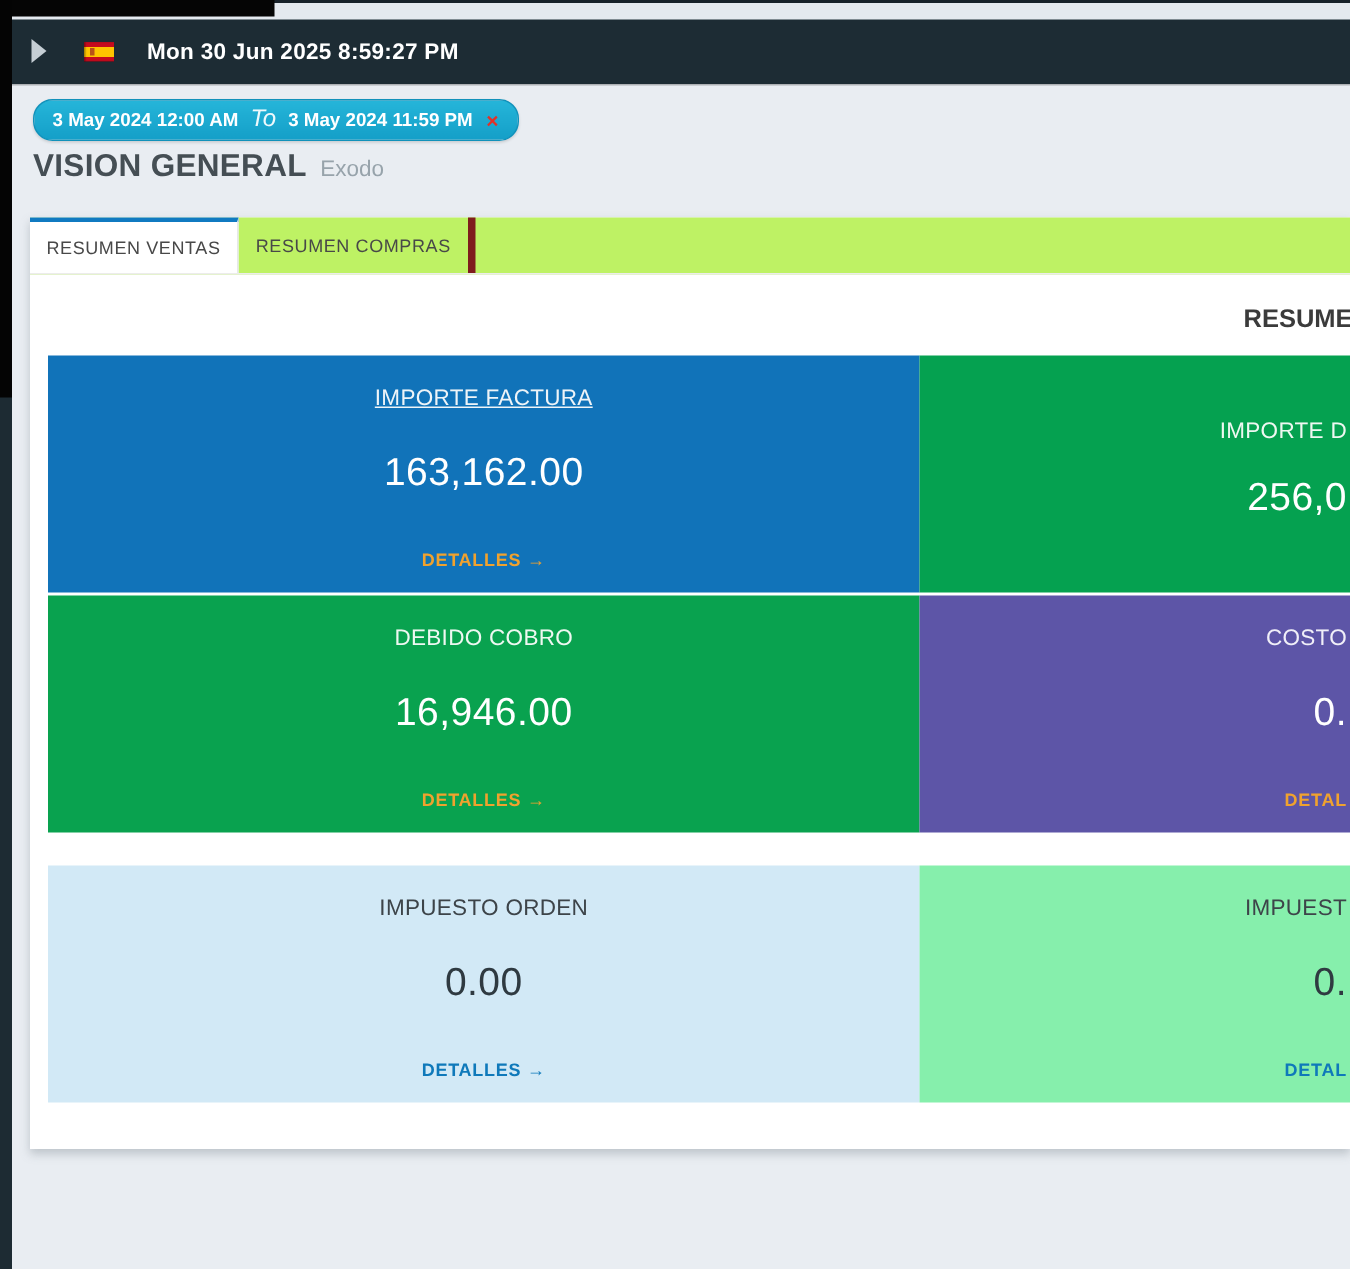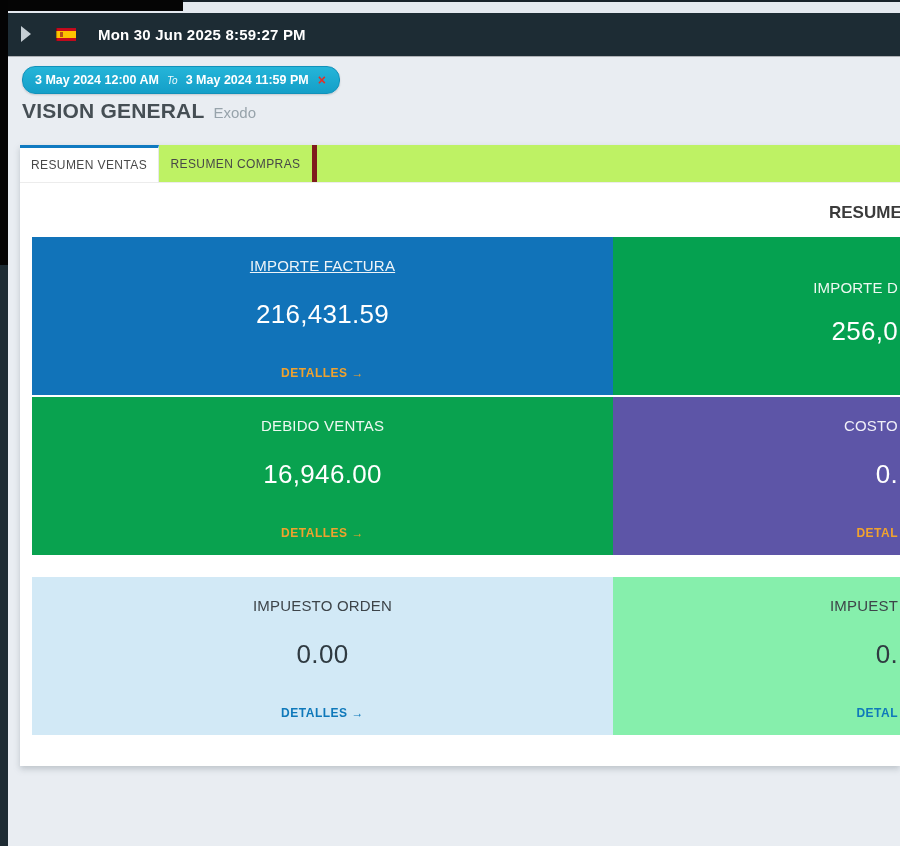--- a/index.html
+++ b/index.html
@@ -15,21 +15,21 @@
   
   .navbar{position:absolute;left:8px;top:11px;width:892px;height:44px;background:#1d2c34;display:flex;align-items:center;box-shadow:0 1px 0 rgba(0,0,0,.25);border-top:1px solid #2b3942;}
   .expand-tri{width:0;height:0;border-top:8px solid transparent;border-bottom:8px solid transparent;border-left:10px solid #c5ced4;margin-left:13px;cursor:pointer;}
   .flag{position:relative;width:20px;height:13px;margin-left:25px;background:linear-gradient(to bottom,#c60b1e 0 24%,#ffc400 24% 76%,#c60b1e 76% 100%);box-shadow:inset 1px 0 1px rgba(0,0,0,.35);cursor:pointer;}
   .flag:after{content:"";position:absolute;left:4px;top:4px;width:3px;height:5px;background:#a8341d;opacity:.8;}
   .clock{margin-left:22px;color:#ffffff;font-size:15px;font-weight:bold;letter-spacing:.2px;}
 
   
   .pill{position:absolute;left:22px;top:66px;height:26px;display:inline-flex;align-items:center;padding:0 13px 0 12px;border-radius:13px;background:linear-gradient(#25b5d9,#149fc8);border:1px solid #1191ba;box-shadow:0 1px 2px rgba(0,0,0,.15);cursor:pointer;}
   .pill .d{color:#fff;font-size:12.5px;font-weight:bold;}
-  .pill .to{color:#eef9fc;font-size:10px;font-style:italic;margin:0 8px;}
+  .pill .to{color:#eef9fc;font-size:16px;font-style:italic;margin:0 8px;}
   .pill .x{color:#e43026;font-size:14px;font-weight:900;margin-left:9px;cursor:pointer;line-height:1;}
 
   
   .page-head{position:absolute;left:22px;top:99px;white-space:nowrap;}
   .page-head h1{display:inline;font-size:21px;font-weight:bold;color:#454e54;margin:0;letter-spacing:.2px;}
   .page-head .sub{font-size:15px;color:#97a3ab;margin-left:9px;}
 
   
   .content-card{position:absolute;left:20px;top:145px;width:880px;height:621px;background:#ffffff;box-shadow:0 3px 6px rgba(110,120,130,.35);}
 
@@ -87,31 +87,31 @@
   <div class="content-card">
     <div class="tabs">
       <div class="tab active">RESUMEN VENTAS</div>
       <div class="tab inactive">RESUMEN COMPRAS</div>
     </div>
     <div class="section-heading">RESUMEN</div>
   </div>
 
   <div class="kpi pos-r1l" style="background-color: rgb(17, 115, 185);">
     <div class="kpi-title" style="color: rgb(238, 244, 248); text-decoration: underline;">IMPORTE FACTURA</div>
-    <div class="kpi-value" style="color: rgb(255, 255, 255);">216,431.59</div>
+    <div class="kpi-value" style="color: rgb(255, 255, 255);">163,162.00</div>
     <a class="kpi-link" style="color: rgb(240, 162, 46);">DETALLES →</a>
   </div>
 
   <div class="kpi pos-r1r cut shift" style="background-color: rgb(5, 161, 80);">
     <div class="kpi-title" style="color: rgb(238, 248, 241);">IMPORTE D</div>
     <div class="kpi-value" style="color: rgb(255, 255, 255);">256,0</div>
   </div>
 
   <div class="kpi pos-r2l" style="background-color: rgb(9, 162, 79);">
-    <div class="kpi-title" style="color: rgb(238, 248, 241);">DEBIDO VENTAS</div>
+    <div class="kpi-title" style="color: rgb(238, 248, 241);">DEBIDO COBRO</div>
     <div class="kpi-value" style="color: rgb(255, 255, 255);">16,946.00</div>
     <a class="kpi-link" style="color: rgb(240, 162, 46);">DETALLES →</a>
   </div>
 
   <div class="kpi pos-r2r cut" style="background-color: rgb(93, 85, 167);">
     <div class="kpi-title" style="color: rgb(240, 239, 248);">COSTO</div>
     <div class="kpi-value" style="color: rgb(255, 255, 255);">0.</div>
     <a class="kpi-link" style="color: rgb(240, 162, 46);">DETAL</a>
   </div>
 

